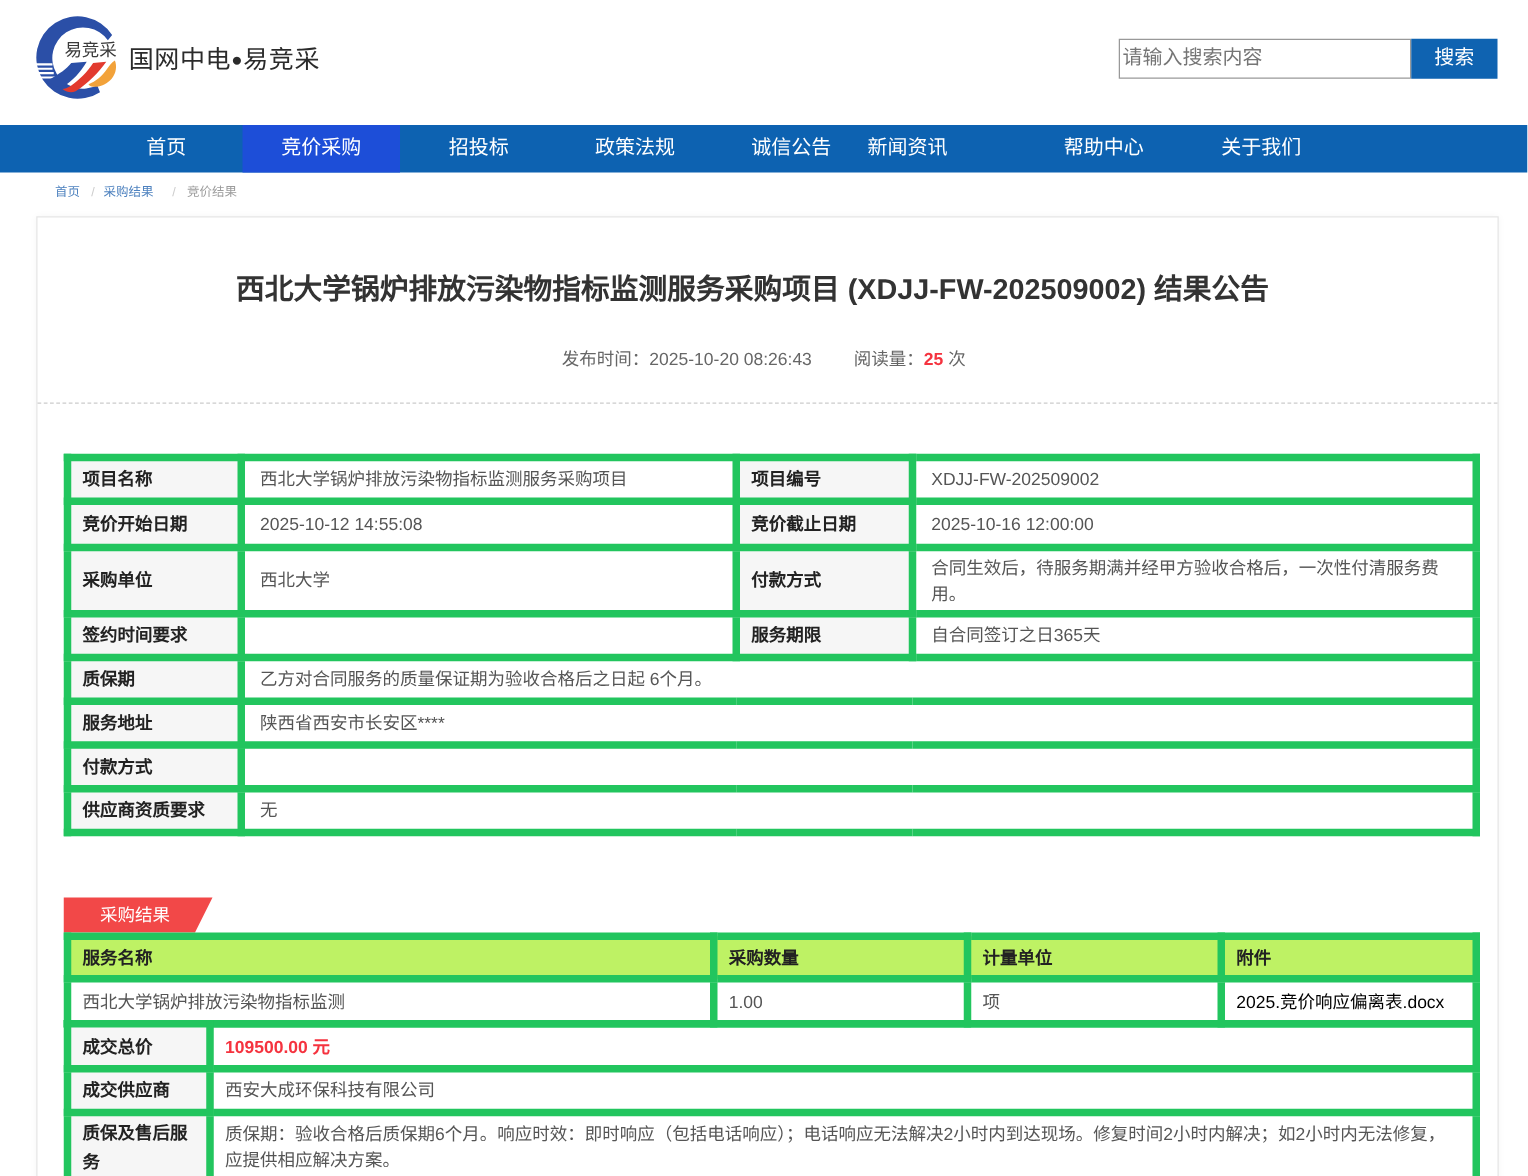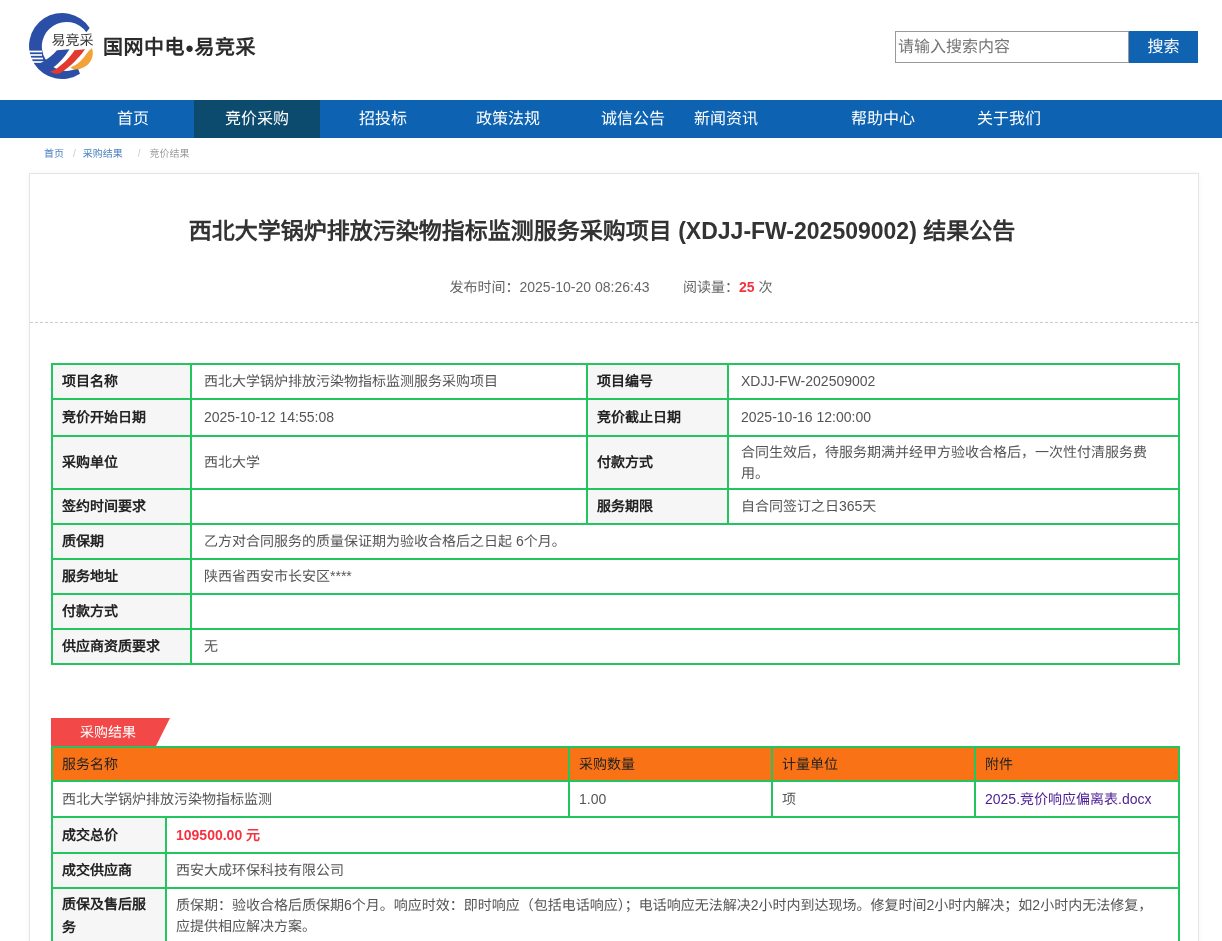--- a/index.html
+++ b/index.html
@@ -1,56 +1,56 @@
 <!DOCTYPE html>
 <html lang="zh-CN"><head>
 <meta charset="utf-8">
 <title>结果公告</title>
 <style>
 *{margin:0;padding:0;box-sizing:border-box}
 html,body{background:#fff}
 body{font-family:"Liberation Sans",sans-serif;width:1222px;height:941px;position:relative;overflow:hidden;color:#333}
 
 .logo{position:absolute;left:27px;top:11px;width:70px;height:70px}
-.brand{position:absolute;left:103px;top:31px;font-size:20px;font-weight:bold;color:#2b2b2b;letter-spacing:0.5px;white-space:nowrap}
+.brand{position:absolute;left:103px;top:31px;font-size:20px;font-weight:normal;color:#2b2b2b;letter-spacing:0.5px;white-space:nowrap}
 .brand .dot{font-size:15px;vertical-align:1px}
 .searchwrap{position:absolute;left:895px;top:31px;height:32px}
-.searchwrap input{position:absolute;left:0;top:0;width:234px;height:32px;border:1px solid #999;font-size:16px;padding:0 2px;color:#333;font-family:Liberation Sans, sans-serif;outline:none;border-radius:0}
+.searchwrap input{position:absolute;left:0;top:0;width:234px;height:32px;border:1px solid #999;font-size:16px;padding:0 2px;color:#333;font-family:Liberation Mono, monospace;outline:none;border-radius:0}
 .searchwrap input::placeholder{color:#757575;opacity:1}
 .searchbtn{position:absolute;left:234px;top:0;width:69px;height:32px;background:#0f63b1;color:#fff;font-size:16px;text-align:center;line-height:32px}
 
 .nav{position:absolute;left:0;top:100px;width:1222px;height:38px;background:#0d62b1}
 .nav a{position:absolute;top:0;width:126px;height:38px;line-height:37px;text-align:center;color:#fff;font-size:16px;text-decoration:none;display:block}
-.nav a.on{background:#0c4a6e}
+.nav a.on{background:#1d4ed8}
 
 .crumb{position:absolute;left:44px;top:145px;font-size:10px;color:#9c9c9c;white-space:nowrap}
 .crumb a{color:#4e82bf;text-decoration:none}
 .crumb .sep{color:#ccc;margin:0 10px}
 
 .box{position:absolute;left:29px;top:173px;width:1170px;height:1100px;background:#fff;border:1px solid #e5e5e5;box-shadow:0 0 6px rgba(0,0,0,0.04)}
 .h1{position:absolute;left:0;top:212px;width:1204px;text-align:center;font-size:23px;font-weight:bold;color:#333}
 .meta{position:absolute;left:0;top:276px;width:1222px;text-align:center;font-size:14px;color:#666}
 .meta b{color:#f5333f;font-weight:bold}
 .dashed{position:absolute;left:30px;top:322px;width:1168px;border-top:1px dashed #ccc}
 
 table{border-collapse:collapse;table-layout:fixed;font-size:14px}
-td{border:2px solid #22c55e;vertical-align:middle;color:#555;line-height:1.45}
+td{border:6px solid #22c55e;vertical-align:middle;color:#555;line-height:1.45}
 td.lb{background:#f6f6f6;font-weight:bold;color:#222;padding-left:9px}
 .t1{position:absolute;left:51px;top:363px;width:1127px}
 .t1 td{padding-left:12px;padding-right:10px}
 .t1 td.lb{padding-left:9px}
 .red{color:#f5333f;font-weight:bold}
 
 .tab{position:absolute;left:51px;top:718px;width:105px;height:28px;background:#f24848;color:#fff;font-size:14px;line-height:28px;padding-left:29px}
 .tab:after{content:"";position:absolute;left:105px;top:0;border-top:28px solid #f24848;border-right:14px solid transparent}
 .tab .circ{display:inline-block;width:16px;height:16px;border:1px solid #fff;border-radius:50%;font-size:11px;line-height:15px;text-align:center;margin-left:12px;vertical-align:-3px}
 .t2{position:absolute;left:51px;top:746px;width:1127px}
 .t2 td{padding-left:9px;padding-right:10px}
-.t2 td.hd{background:#f97316;font-weight:normal;color:#222}
-.t2 a{color:#4c1d95;text-decoration:none}
+.t2 td.hd{background:#bef264;font-weight:bold;color:#222}
+.t2 a{color:#000000;text-decoration:none}
 </style>
 </head>
 <body>
 
 <svg class="logo" viewBox="0 0 70 70">
   <path d="M 62.7,17 A 33,33 0 1 0 53,62.7 L 50.8,57.1 A 24.5,24.5 0 1 1 59.3,21.2 Z" fill="#2b4fa7"></path>
   <g stroke="#fff" stroke-width="1.7">
     <line x1="0" y1="40.5" x2="15" y2="40.5"></line>
     <line x1="0" y1="44" x2="15" y2="44"></line>
     <line x1="0" y1="47.5" x2="16" y2="47.5"></line>

